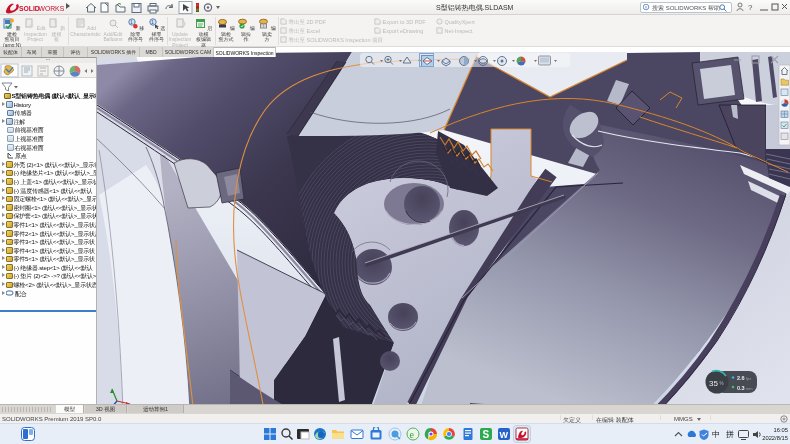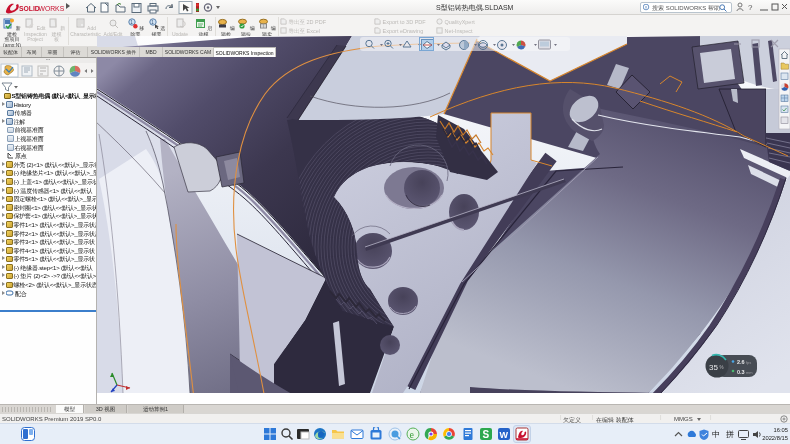--- a/index.html
+++ b/index.html
@@ -193,21 +193,21 @@
     </div>
     <div class="abs" style="left:436px;top:2.5px;width:60px;font-size:5.5px;line-height:9px;color:#bcbab7;white-space:nowrap;">
       <div><svg width="7" height="7" viewBox="0 0 8 8" style="vertical-align:-1px;">
             <circle cx="4" cy="4" r="3" fill="#eee" stroke="#c6c4c1"></circle>
           </svg> QualityXpert</div>
       <div><svg width="7" height="7" viewBox="0 0 8 8" style="vertical-align:-1px;">
             <rect x="1" y="1" width="6" height="6" fill="#eee" stroke="#c6c4c1"></rect>
           </svg> Net-Inspect</div>
     </div>
   </div>
-  <div class="abs" id="viewport" style="left:97px; top:36px; width:549px; height:357px;">
+  <div class="abs" id="viewport" style="left:97px; top:52px; width:549px; height:357px;">
   <svg width="693" height="357" viewBox="97 47 693 357">
     <defs>
       <linearGradient id="gBG" x1="0" y1="47" x2="0" y2="404" gradientUnits="userSpaceOnUse">
         <stop offset="0" stop-color="#fdfdfe"></stop>
             <stop offset="0.6" stop-color="#e3e8f1"></stop>
             <stop offset="1" stop-color="#ccd5e5"></stop>
       </linearGradient>
       <linearGradient id="gBandA" x1="128" y1="62" x2="320" y2="275" gradientUnits="userSpaceOnUse">
         <stop offset="0" stop-color="#8d89a6"></stop>
             <stop offset="0.1" stop-color="#6b6685"></stop>

